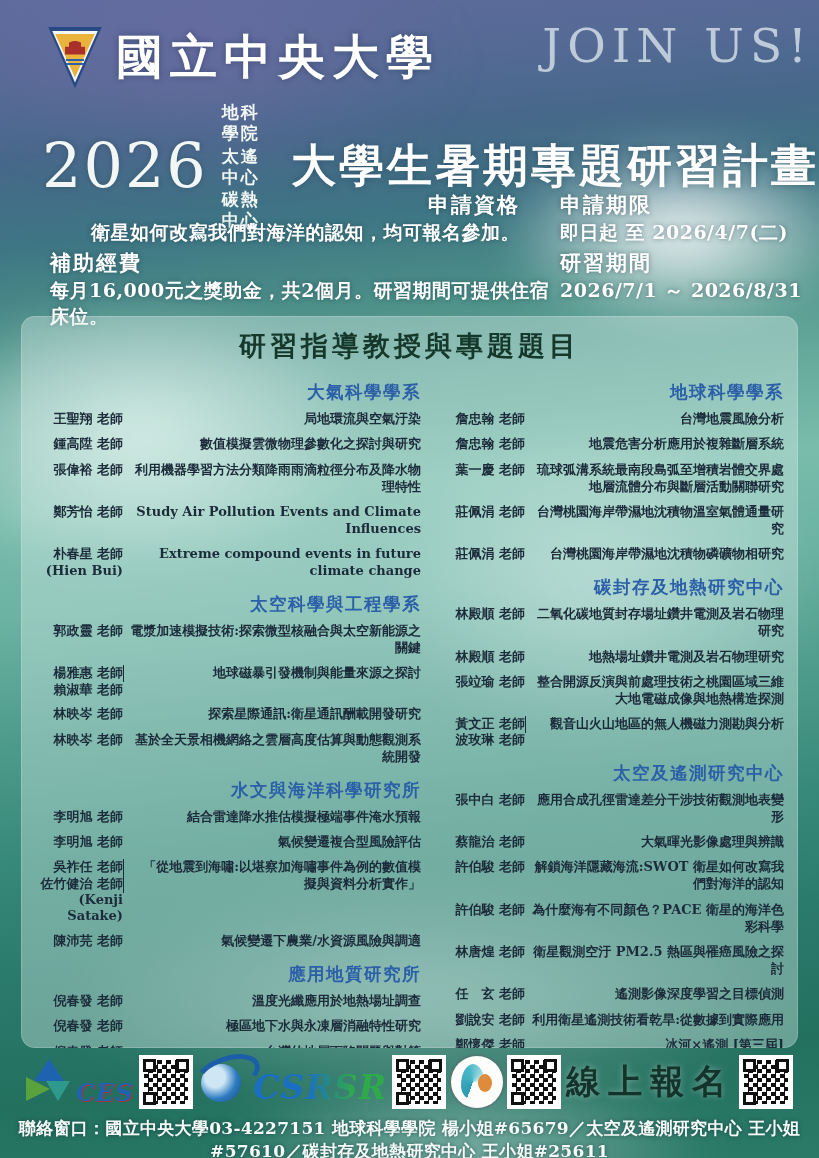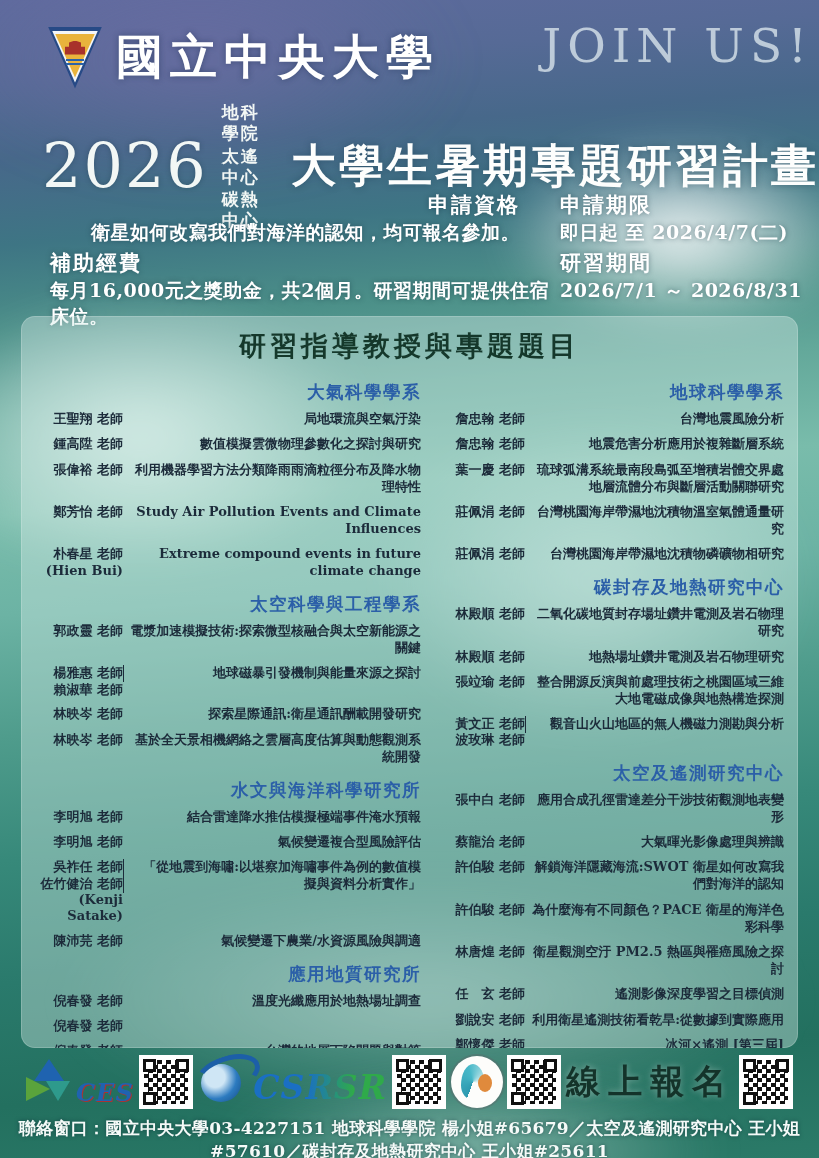--- a/index.html
+++ b/index.html
@@ -219,20 +219,21 @@
             </div>
           </div>
           <div class="section">
             <div class="sec-title">應用地質研究所</div>
             <div class="row">
               <div class="teacher">倪春發 老師</div>
               <div class="topic">溫度光纖應用於地熱場址調查</div>
             </div>
             <div class="row">
               <div class="teacher">倪春發 老師</div>
+              <div class="topic">極區地下水與永凍層消融特性研究</div>
             </div>
             <div class="row">
               <div class="teacher">倪春發 老師</div>
               <div class="topic">台灣的地層下陷問題與對策</div>
             </div>
           </div>
         </div>
       <div class="col right">
           <div class="section">
             <div class="sec-title">地球科學學系</div>

